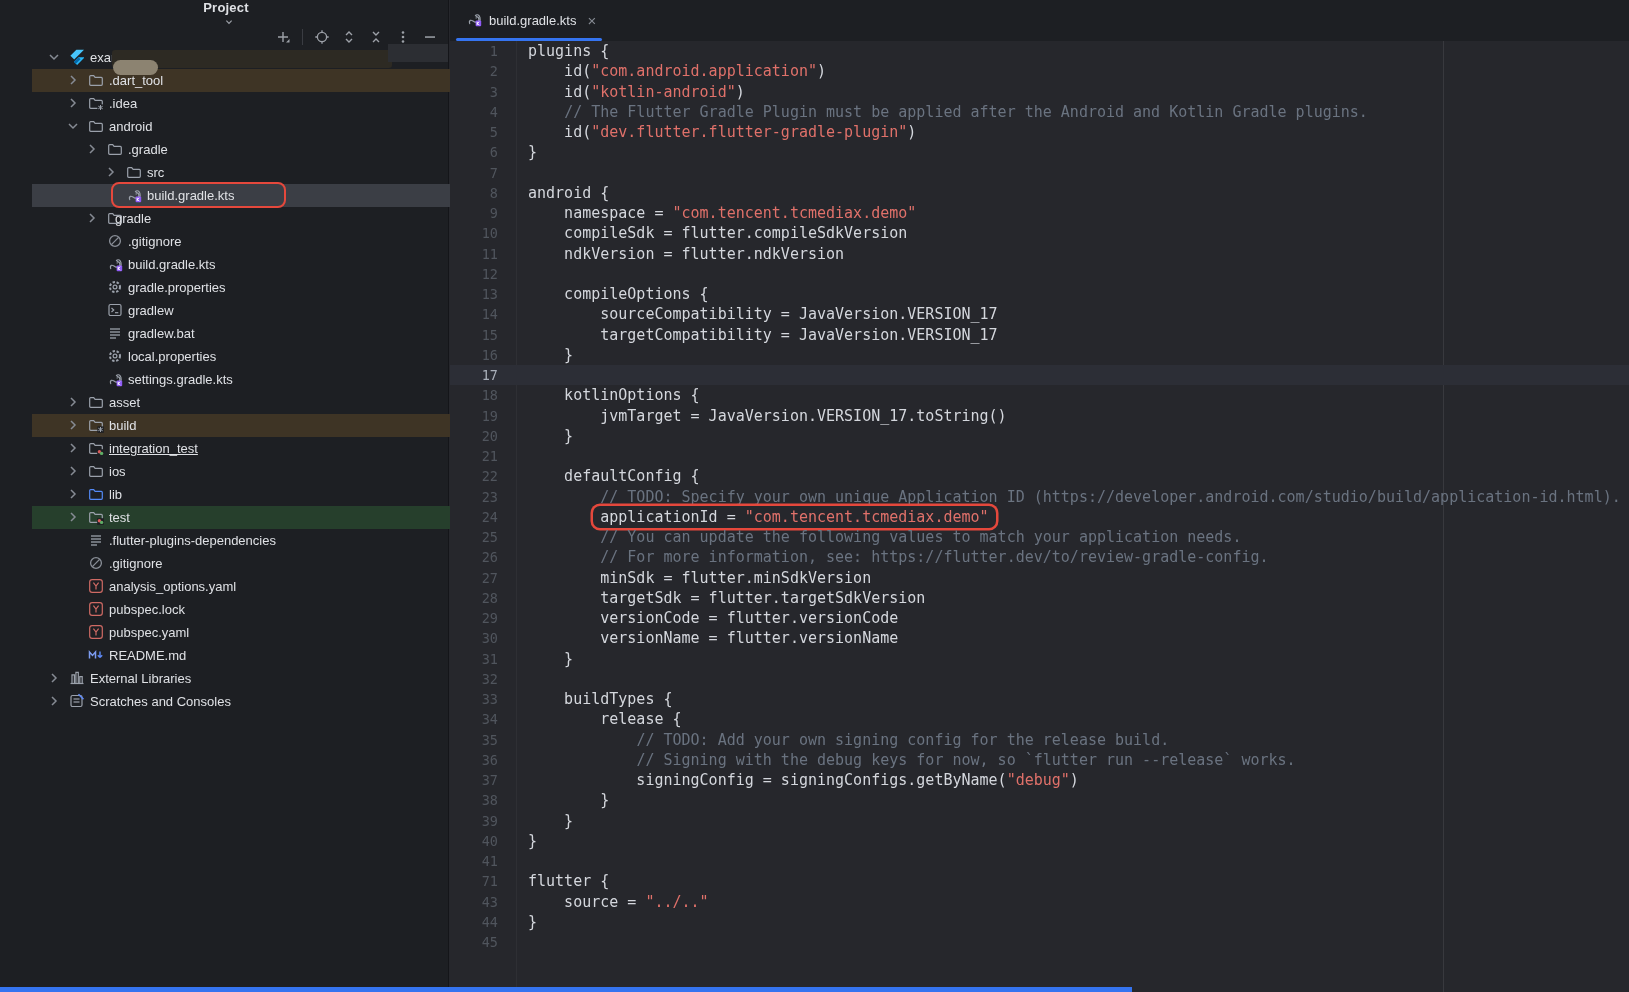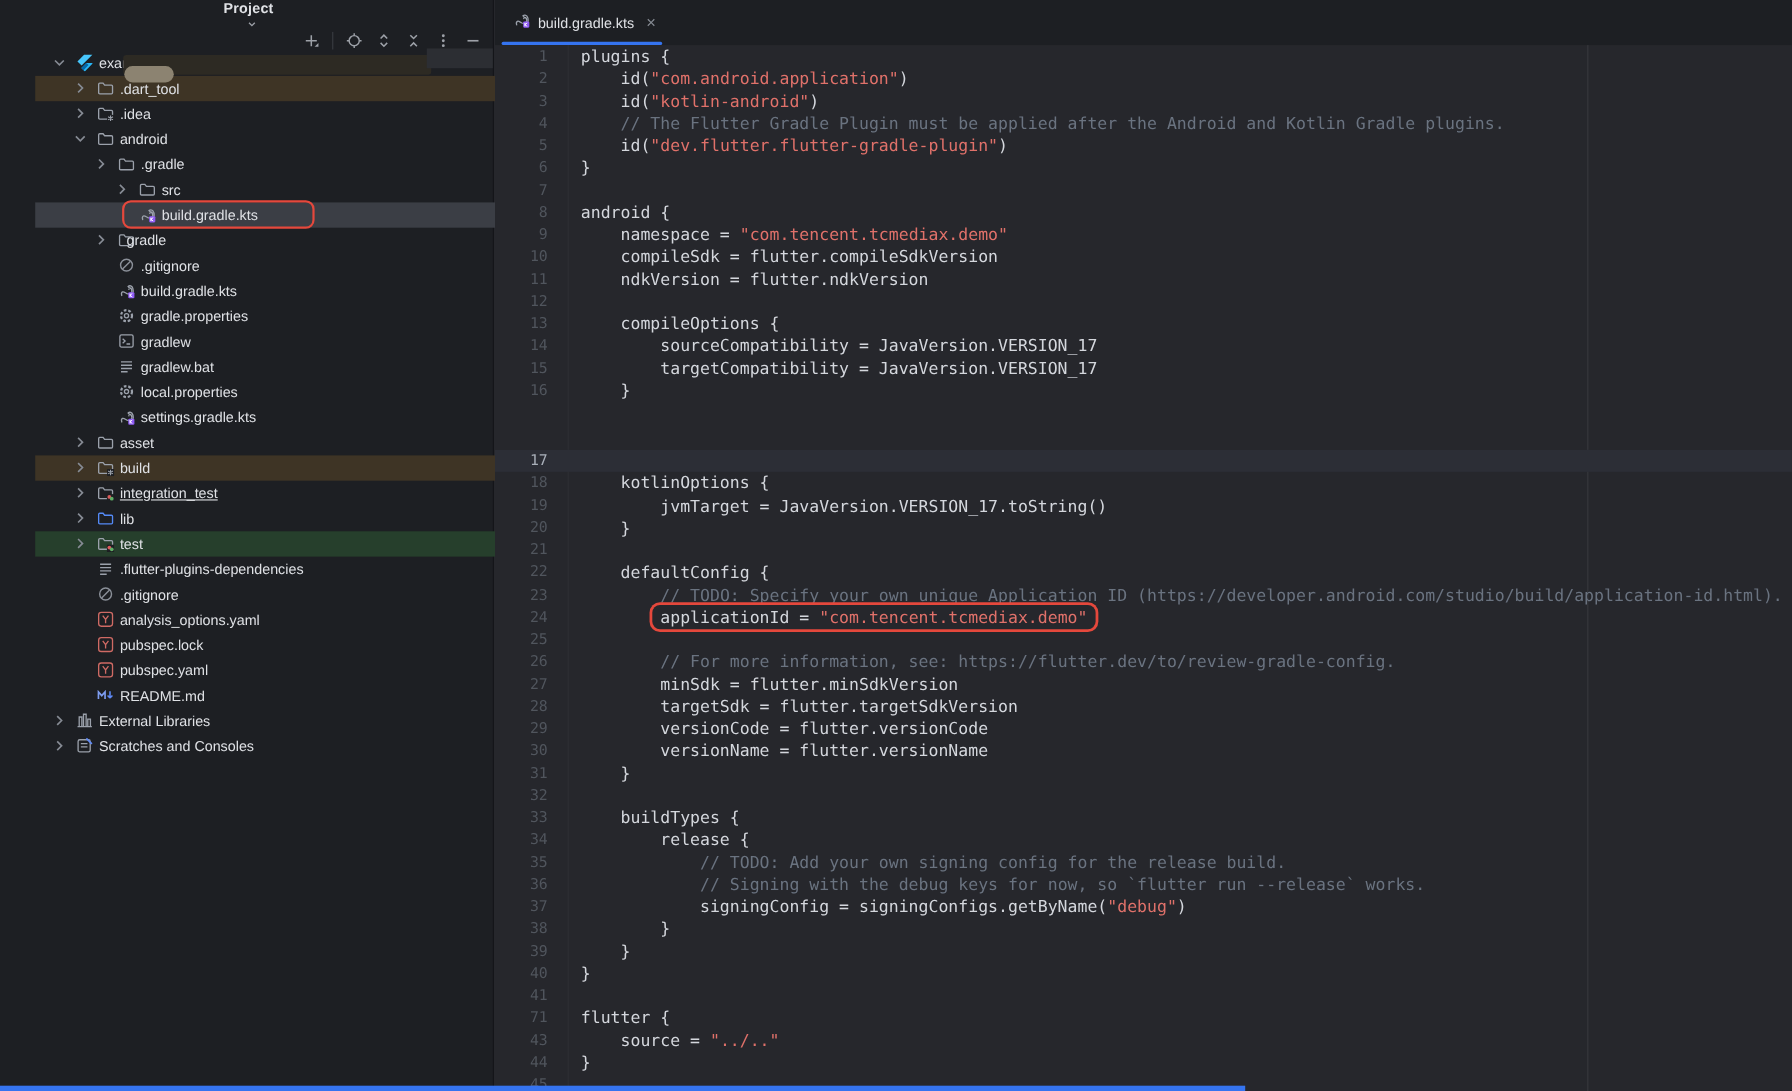--- a/index.html
+++ b/index.html
@@ -31,21 +31,21 @@
   .editor{position:absolute;left:450px;top:0;width:1179px;height:992px;background:#26272c;}
   .tabbar{height:41px;background:#1d1f23;display:flex;align-items:stretch;}
   .tab{display:flex;align-items:center;gap:7px;padding:0 12px 0 16px;position:relative;cursor:pointer;}
   .tab-label{color:#dfe1e5;font-size:13px;}
   .tab-close{color:#868b93;font-size:15px;line-height:1;margin-left:4px;cursor:pointer;}
   .tab::after{content:"";position:absolute;left:6px;right:6px;bottom:0;height:3px;background:#3574f0;border-radius:1.5px;}
   .codearea{position:absolute;left:0;top:41px;width:1179px;height:951px;}
   .guide{position:absolute;left:993px;top:0;bottom:0;width:1px;background:#38393e;}
   .gutter-sep{position:absolute;left:66px;top:0;bottom:0;width:1px;background:#2e2f34;}
   .line{display:flex;height:20.25px;line-height:20.25px;font-family:"DejaVu Sans Mono",monospace;font-size:15px;white-space:pre;position:relative;}
-  .line.current{background:#2c2e36;margin-top:44px;}
+  .line.current{background:#2c2e36;}
   .ln{width:48px;min-width:48px;text-align:right;padding-right:30px;color:#50555d;font-size:13.5px;}
   .line.current .ln{color:#a9afb9;}
   .lc{color:#d4d7dd;}
   .tok-p{color:#d4d7dd;}
   .tok-s{color:#e0716a;}
   .tok-c{color:#6a7380;}
   .red-box{box-shadow:0 0 0 2.5px #e5483c;border-radius:7px;padding:2px 7px;margin:0 -7px;}
   .bottom-bar{position:absolute;left:0;top:987px;width:1132px;height:5px;background:#3574f0;}
 </style>
 </head>
@@ -267,20 +267,29 @@
             <polyline points="6,4 10,8 6,12"></polyline>
           </svg></span>
         <span class="fic" style="left: 56px; position: absolute;"><svg width="16" height="16" viewBox="0 0 16 16" fill="none" stroke="#9ba1ab" stroke-width="1.2">
             <path d="M1.7 4.6c0-.6.4-1 1-1h3l1.4 1.8h6.2c.6 0 1 .4 1 1v5.9c0 .6-.4 1-1 1H2.7c-.6 0-1-.4-1-1z"></path>
           </svg><svg width="16" height="16" viewBox="0 0 16 16" style="position:absolute;left:0;top:0">
             <rect x="9.2" y="9.2" width="6.6" height="6.6" fill="#1d1f23"></rect>
             <circle cx="11.4" cy="11.8" r="1.7" fill="#db5c5c"></circle>
             <circle cx="13.6" cy="13.4" r="1.7" fill="#5fad65"></circle>
           </svg></span>
         <span class="lbl" style="left: 77px; text-decoration: underline;">integration_test</span>
+      </div>
+      <div class="row">
+        <span class="chev" style="left: 33px;"><svg width="16" height="16" viewBox="0 0 16 16" fill="none" stroke="#868b94" stroke-width="1.5">
+            <polyline points="6,4 10,8 6,12"></polyline>
+          </svg></span>
+        <span class="fic" style="left: 56px; position: absolute;"><svg width="16" height="16" viewBox="0 0 16 16" fill="none" stroke="#9ba1ab" stroke-width="1.2">
+            <path d="M1.7 4.6c0-.6.4-1 1-1h3l1.4 1.8h6.2c.6 0 1 .4 1 1v5.9c0 .6-.4 1-1 1H2.7c-.6 0-1-.4-1-1z"></path>
+          </svg></span>
+        <span class="lbl" style="left: 77px;">ios</span>
       </div>
       <div class="row">
         <span class="chev" style="left: 33px;"><svg width="16" height="16" viewBox="0 0 16 16" fill="none" stroke="#868b94" stroke-width="1.5">
             <polyline points="6,4 10,8 6,12"></polyline>
           </svg></span>
         <span class="fic" style="left: 56px; position: absolute;"><svg width="16" height="16" viewBox="0 0 16 16" fill="none" stroke="#548af7" stroke-width="1.2">
             <path d="M1.7 4.6c0-.6.4-1 1-1h3l1.4 1.8h6.2c.6 0 1 .4 1 1v5.9c0 .6-.4 1-1 1H2.7c-.6 0-1-.4-1-1z"></path>
           </svg></span>
         <span class="lbl" style="left: 77px;">lib</span>
       </div>
@@ -408,21 +417,21 @@
         <div class="line"><span class="ln">15</span><span class="lc"><span class="tok-p">        targetCompatibility = JavaVersion.VERSION_17</span></span></div>
         <div class="line"><span class="ln">16</span><span class="lc"><span class="tok-p">    }</span></span></div>
         <div class="line current"><span class="ln">17</span><span class="lc"></span></div>
         <div class="line"><span class="ln">18</span><span class="lc"><span class="tok-p">    kotlinOptions {</span></span></div>
         <div class="line"><span class="ln">19</span><span class="lc"><span class="tok-p">        jvmTarget = JavaVersion.VERSION_17.toString()</span></span></div>
         <div class="line"><span class="ln">20</span><span class="lc"><span class="tok-p">    }</span></span></div>
         <div class="line"><span class="ln">21</span><span class="lc"></span></div>
         <div class="line"><span class="ln">22</span><span class="lc"><span class="tok-p">    defaultConfig {</span></span></div>
         <div class="line"><span class="ln">23</span><span class="lc"><span class="tok-p">        </span><span class="tok-c">// TODO: Specify your own unique Application ID (https://developer.android.com/studio/build/application-id.html).</span></span></div>
         <div class="line"><span class="ln">24</span><span class="lc"><span class="tok-p">        </span><span class="red-box"><span class="tok-p">applicationId = </span><span class="tok-s">"com.tencent.tcmediax.demo"</span></span></span></div>
-        <div class="line"><span class="ln">25</span></div>
+        <div class="line"><span class="ln">25</span><span class="lc"><span class="tok-p">        </span><span class="tok-c">// You can update the following values to match your application needs.</span></span></div>
         <div class="line"><span class="ln">26</span><span class="lc"><span class="tok-p">        </span><span class="tok-c">// For more information, see: https://flutter.dev/to/review-gradle-config.</span></span></div>
         <div class="line"><span class="ln">27</span><span class="lc"><span class="tok-p">        minSdk = flutter.minSdkVersion</span></span></div>
         <div class="line"><span class="ln">28</span><span class="lc"><span class="tok-p">        targetSdk = flutter.targetSdkVersion</span></span></div>
         <div class="line"><span class="ln">29</span><span class="lc"><span class="tok-p">        versionCode = flutter.versionCode</span></span></div>
         <div class="line"><span class="ln">30</span><span class="lc"><span class="tok-p">        versionName = flutter.versionName</span></span></div>
         <div class="line"><span class="ln">31</span><span class="lc"><span class="tok-p">    }</span></span></div>
         <div class="line"><span class="ln">32</span><span class="lc"></span></div>
         <div class="line"><span class="ln">33</span><span class="lc"><span class="tok-p">    buildTypes {</span></span></div>
         <div class="line"><span class="ln">34</span><span class="lc"><span class="tok-p">        release {</span></span></div>
         <div class="line"><span class="ln">35</span><span class="lc"><span class="tok-p">            </span><span class="tok-c">// TODO: Add your own signing config for the release build.</span></span></div>

